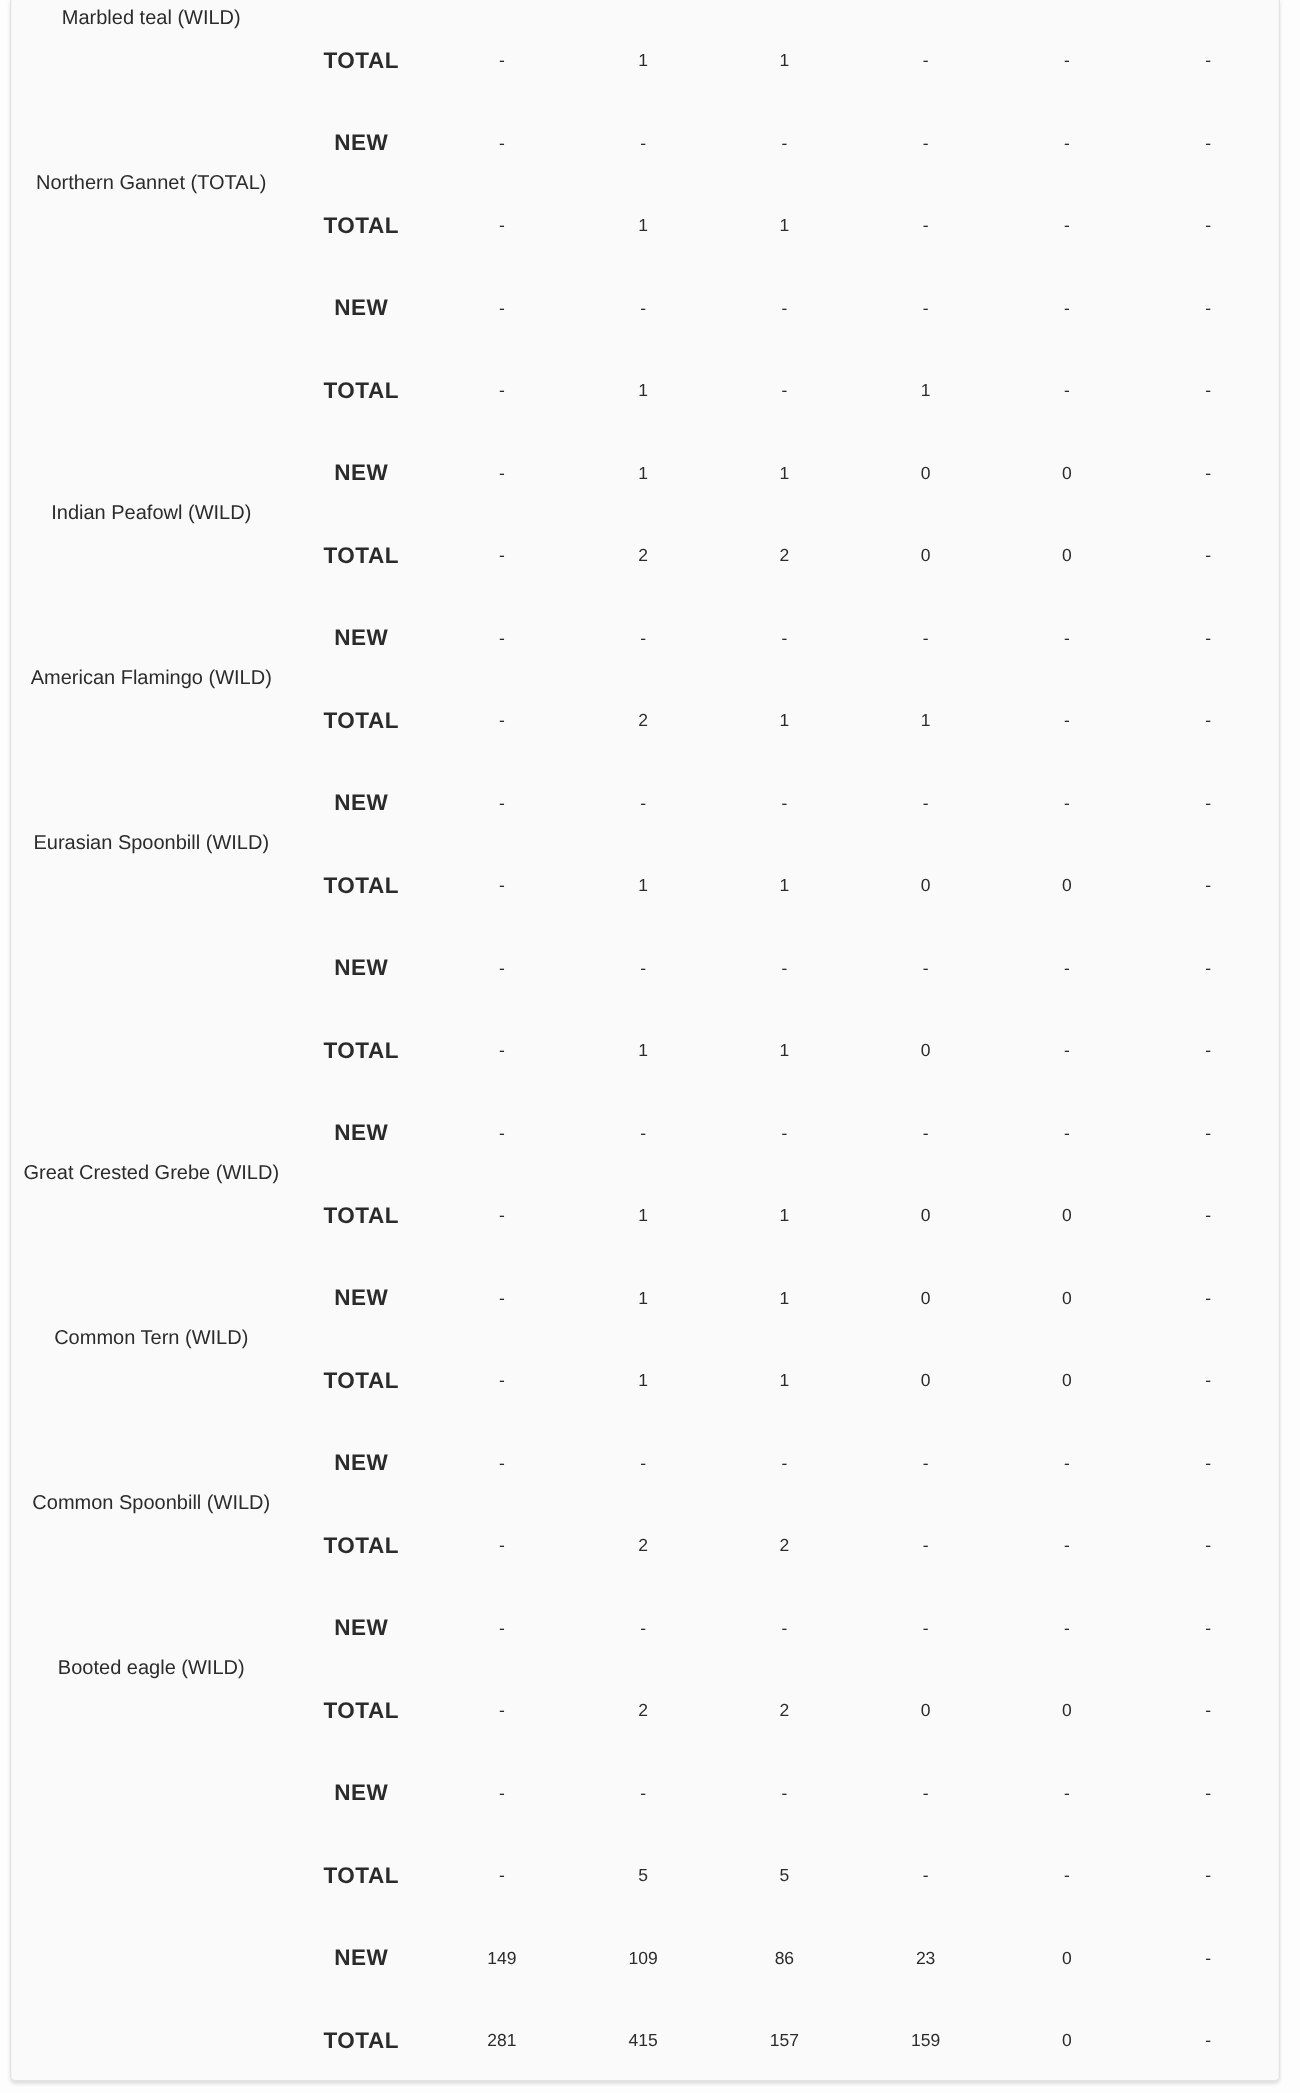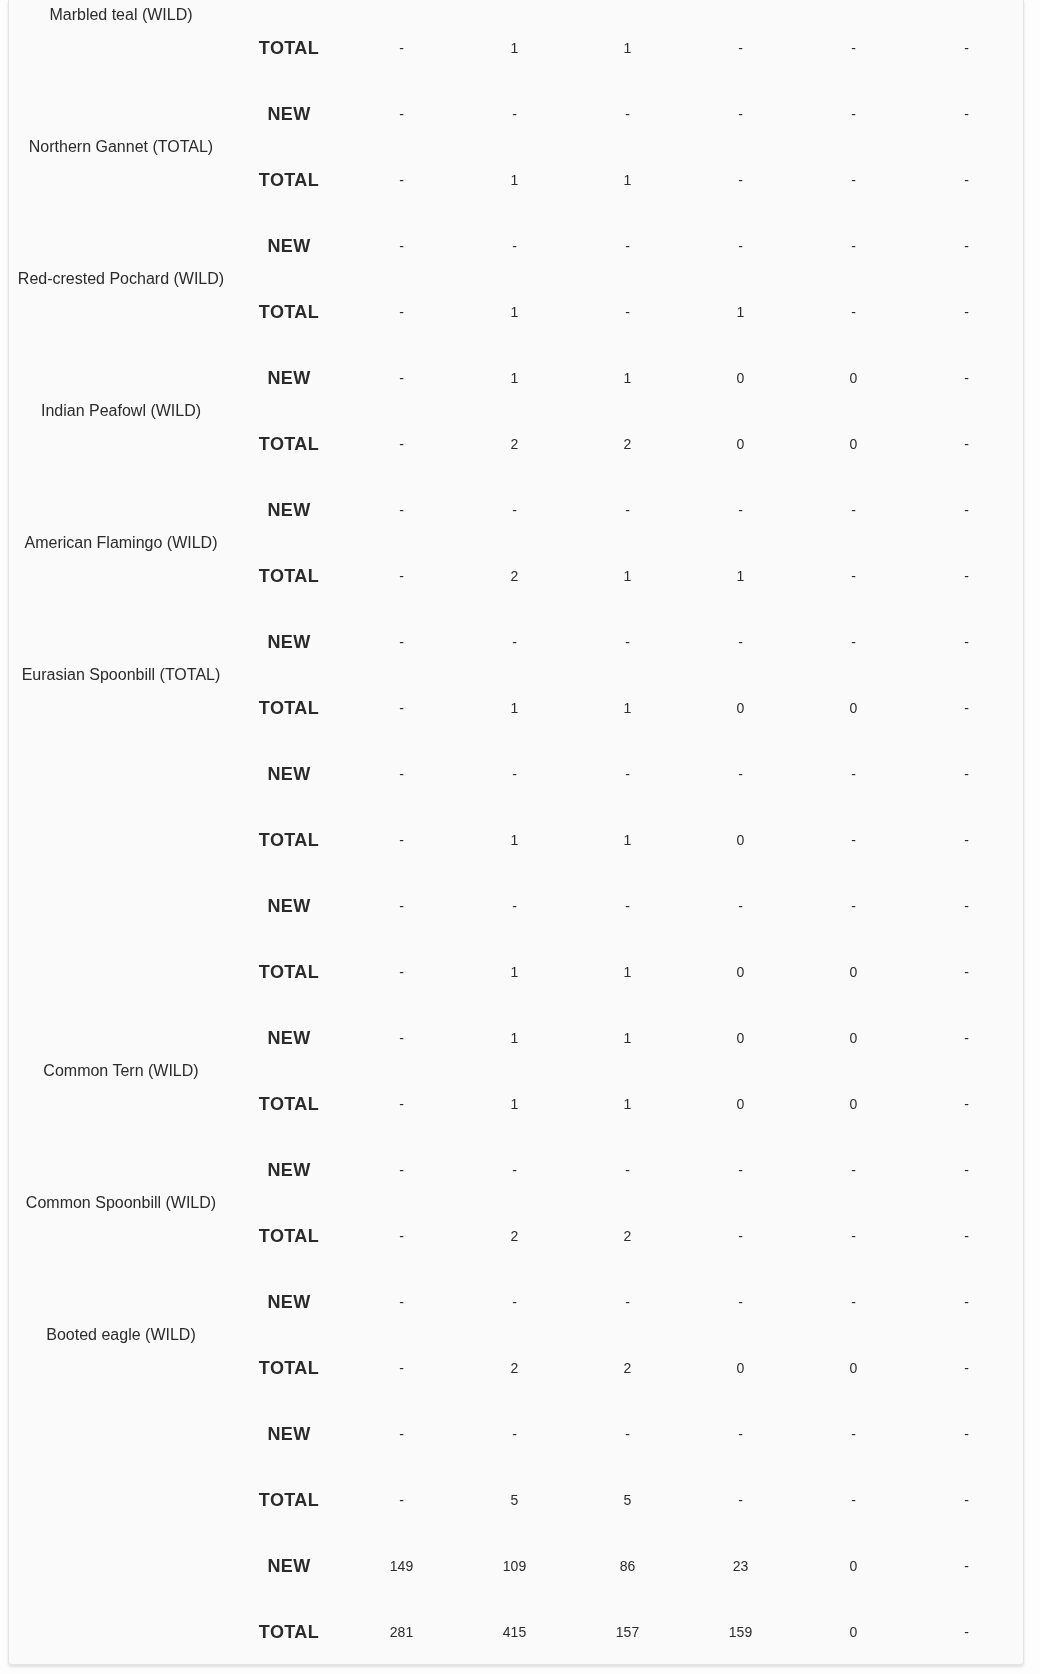--- a/index.html
+++ b/index.html
@@ -142,21 +142,20 @@
           <div class="row">
             <div class="cell"></div>
             <div class="cell row-label">TOTAL</div>
             <div class="cell value">-</div>
             <div class="cell value">1</div>
             <div class="cell value">-</div>
             <div class="cell value">1</div>
             <div class="cell value">-</div>
             <div class="cell value">-</div>
           </div>
-          <div class="species-name">Red-crested Pochard (WILD)</div>
         </div>
         <div class="block">
           <div class="row">
             <div class="cell"></div>
             <div class="cell row-label">NEW</div>
             <div class="cell value">-</div>
             <div class="cell value">1</div>
             <div class="cell value">1</div>
             <div class="cell value">0</div>
             <div class="cell value">0</div>
@@ -211,65 +210,66 @@
           <div class="row">
             <div class="cell"></div>
             <div class="cell row-label">TOTAL</div>
             <div class="cell value">-</div>
             <div class="cell value">1</div>
             <div class="cell value">1</div>
             <div class="cell value">0</div>
             <div class="cell value">0</div>
             <div class="cell value">-</div>
           </div>
-          <div class="species-name">Eurasian Spoonbill (TOTAL)</div>
-        </div>
-        <div class="block">
-          <div class="row">
-            <div class="cell"></div>
-            <div class="cell row-label">NEW</div>
-            <div class="cell value">-</div>
-            <div class="cell value">-</div>
-            <div class="cell value">-</div>
-            <div class="cell value">-</div>
-            <div class="cell value">-</div>
-            <div class="cell value">-</div>
-          </div>
-          <div class="row">
-            <div class="cell"></div>
-            <div class="cell row-label">TOTAL</div>
-            <div class="cell value">-</div>
-            <div class="cell value">1</div>
-            <div class="cell value">1</div>
-            <div class="cell value">0</div>
-            <div class="cell value">-</div>
-            <div class="cell value">-</div>
-          </div>
-        </div>
-        <div class="block">
-          <div class="row">
-            <div class="cell"></div>
-            <div class="cell row-label">NEW</div>
-            <div class="cell value">-</div>
-            <div class="cell value">-</div>
-            <div class="cell value">-</div>
-            <div class="cell value">-</div>
-            <div class="cell value">-</div>
-            <div class="cell value">-</div>
-          </div>
-          <div class="row">
-            <div class="cell"></div>
-            <div class="cell row-label">TOTAL</div>
-            <div class="cell value">-</div>
-            <div class="cell value">1</div>
-            <div class="cell value">1</div>
-            <div class="cell value">0</div>
-            <div class="cell value">0</div>
-            <div class="cell value">-</div>
-          </div>
+          <div class="species-name">Eurasian Spoonbill (WILD)</div>
+        </div>
+        <div class="block">
+          <div class="row">
+            <div class="cell"></div>
+            <div class="cell row-label">NEW</div>
+            <div class="cell value">-</div>
+            <div class="cell value">-</div>
+            <div class="cell value">-</div>
+            <div class="cell value">-</div>
+            <div class="cell value">-</div>
+            <div class="cell value">-</div>
+          </div>
+          <div class="row">
+            <div class="cell"></div>
+            <div class="cell row-label">TOTAL</div>
+            <div class="cell value">-</div>
+            <div class="cell value">1</div>
+            <div class="cell value">1</div>
+            <div class="cell value">0</div>
+            <div class="cell value">-</div>
+            <div class="cell value">-</div>
+          </div>
+        </div>
+        <div class="block">
+          <div class="row">
+            <div class="cell"></div>
+            <div class="cell row-label">NEW</div>
+            <div class="cell value">-</div>
+            <div class="cell value">-</div>
+            <div class="cell value">-</div>
+            <div class="cell value">-</div>
+            <div class="cell value">-</div>
+            <div class="cell value">-</div>
+          </div>
+          <div class="row">
+            <div class="cell"></div>
+            <div class="cell row-label">TOTAL</div>
+            <div class="cell value">-</div>
+            <div class="cell value">1</div>
+            <div class="cell value">1</div>
+            <div class="cell value">0</div>
+            <div class="cell value">0</div>
+            <div class="cell value">-</div>
+          </div>
+          <div class="species-name">Great Crested Grebe (WILD)</div>
         </div>
         <div class="block">
           <div class="row">
             <div class="cell"></div>
             <div class="cell row-label">NEW</div>
             <div class="cell value">-</div>
             <div class="cell value">1</div>
             <div class="cell value">1</div>
             <div class="cell value">0</div>
             <div class="cell value">0</div>

